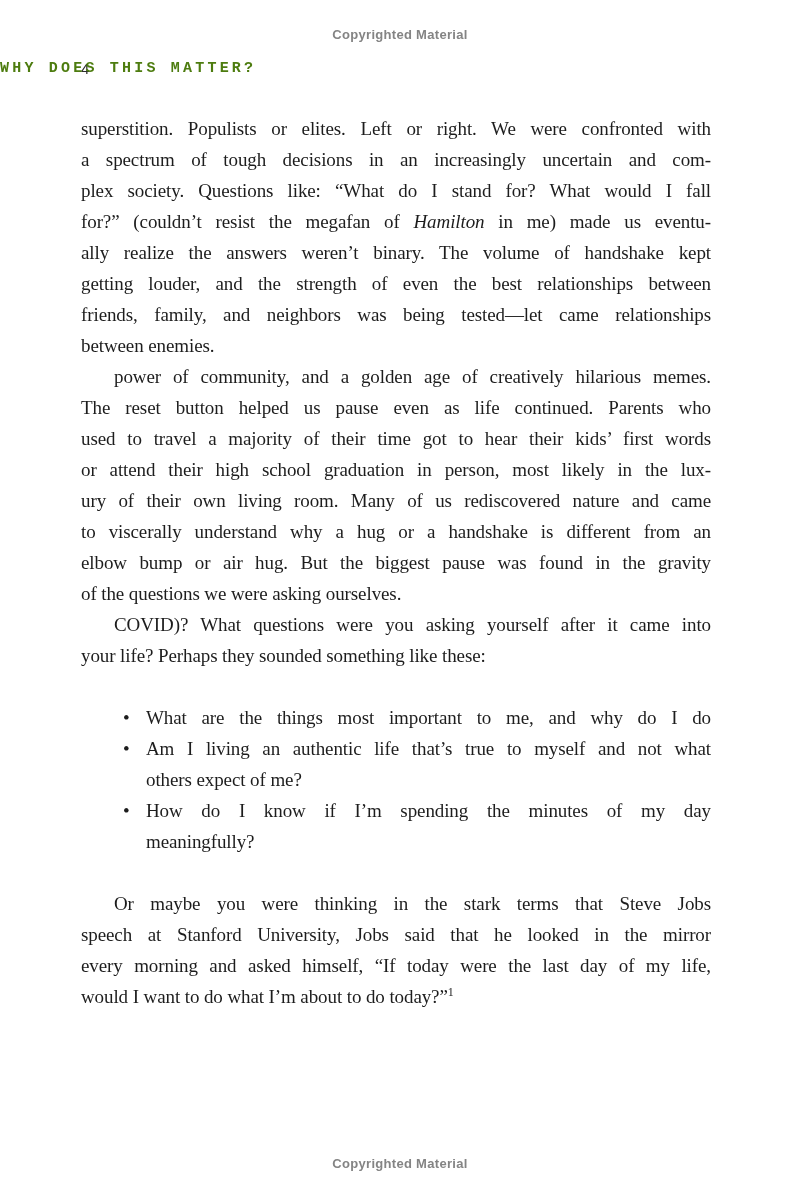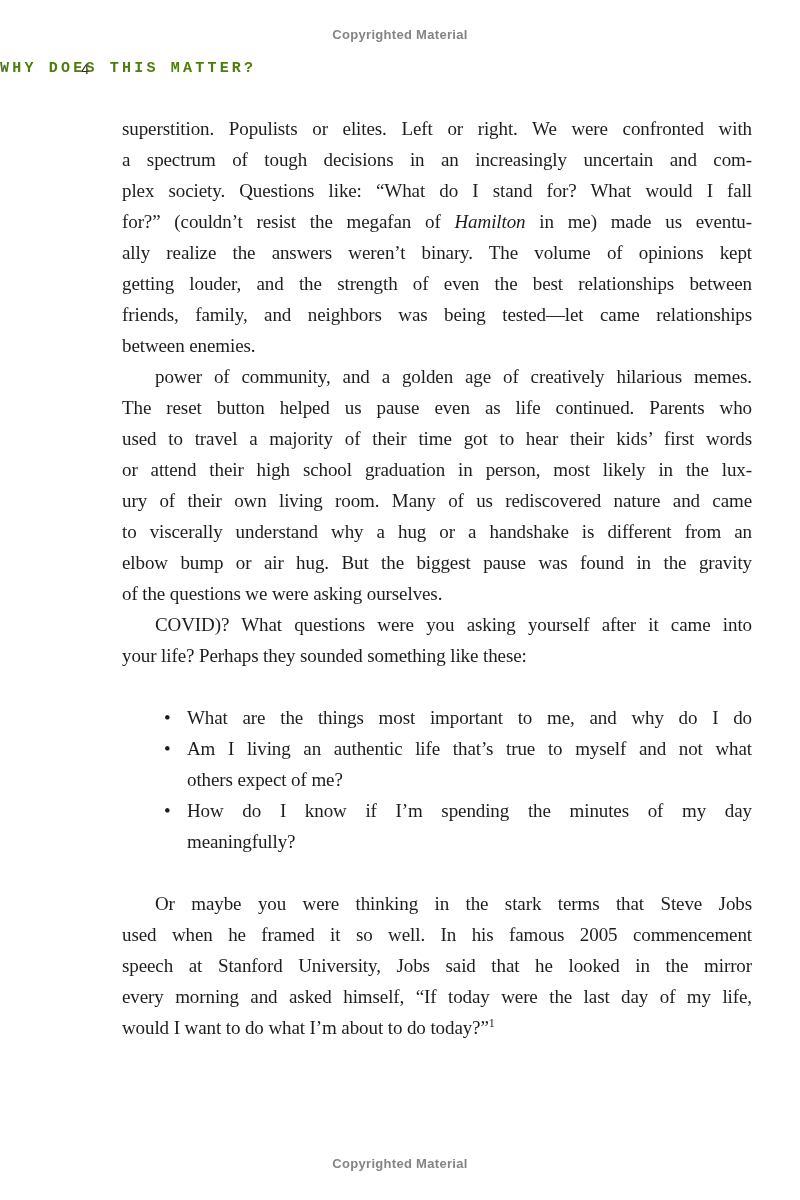--- a/index.html
+++ b/index.html
@@ -49,21 +49,20 @@
   }
   .body-text {
     position: absolute;
     top: 113px;
     left: 81px;
     width: 630px;
     font-family: "Liberation Serif", serif;
     font-size: 19px;
     letter-spacing: -0.1px;
     color: #1d1d1d;
-    margin-left: 41px;
   }
   .paragraph { margin: 0; }
   .line {
     line-height: 31px;
     max-height: 31px;
     overflow: hidden;
   }
   .line-justify {
     text-align: justify;
     text-align-last: justify;
@@ -99,21 +98,21 @@
   <div class="page-number">4</div>
 
   <div class="running-head">WHY DOES THIS MATTER?</div>
 
   <main class="body-text" id="body-text">
       <div class="paragraph">
         <div class="line line-justify"><span>superstition. Populists or elites. Left or right. We were confronted with</span></div>
         <div class="line line-justify"><span>a spectrum of tough decisions in an increasingly uncertain and com-</span></div>
         <div class="line line-justify"><span>plex society. Questions like: “What do I stand for? What would I fall</span></div>
         <div class="line line-justify"><span>for?” (couldn’t resist the megafan of </span><span class="seg-italic">Hamilton</span><span> in me) made us eventu-</span></div>
-        <div class="line line-justify"><span>ally realize the answers weren’t binary. The volume of opinions kept</span></div>
+        <div class="line line-justify"><span>ally realize the answers weren’t binary. The volume of handshake kept</span></div>
         <div class="line line-justify"><span>getting louder, and the strength of even the best relationships between</span></div>
         <div class="line line-justify"><span>friends, family, and neighbors was being tested—let came relationships</span></div>
         <div class="line line-left"><span>between enemies.</span></div>
       </div>
       <div class="paragraph indent-first">
         <div class="line line-justify"><span>power of community, and a golden age of creatively hilarious memes.</span></div>
         <div class="line line-justify"><span>The reset button helped us pause even as life continued. Parents who</span></div>
         <div class="line line-justify"><span>used to travel a majority of their time got to hear their kids’ first words</span></div>
         <div class="line line-justify"><span>or attend their high school graduation in person, most likely in the lux-</span></div>
         <div class="line line-justify"><span>ury of their own living room. Many of us rediscovered nature and came</span></div>
@@ -136,21 +135,20 @@
           <div class="line line-left"><span>others expect of me?</span></div>
         </div>
         <div class="bullet-item">
           <span class="bullet-marker">•</span>
           <div class="line line-justify"><span>How do I know if I’m spending the minutes of my day</span></div>
           <div class="line line-left"><span>meaningfully?</span></div>
         </div>
       </div>
       <div class="paragraph indent-first">
         <div class="line line-justify"><span>Or maybe you were thinking in the stark terms that Steve Jobs</span></div>
-        <div class="line line-justify"><span>used when he framed it so well. In his famous 2005 commencement</span></div>
         <div class="line line-justify"><span>speech at Stanford University, Jobs said that he looked in the mirror</span></div>
         <div class="line line-justify"><span>every morning and asked himself, “If today were the last day of my life,</span></div>
         <div class="line line-left"><span>would I want to do what I’m about to do today?”</span><span class="seg-sup">1</span></div>
       </div>
     </main>
 
   <div class="bottom-notice">Copyrighted Material</div>
 </div>
 
 </body></html>

